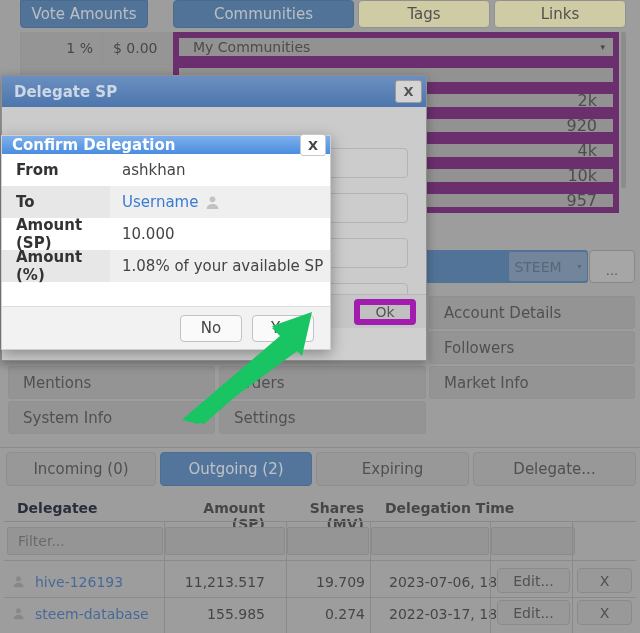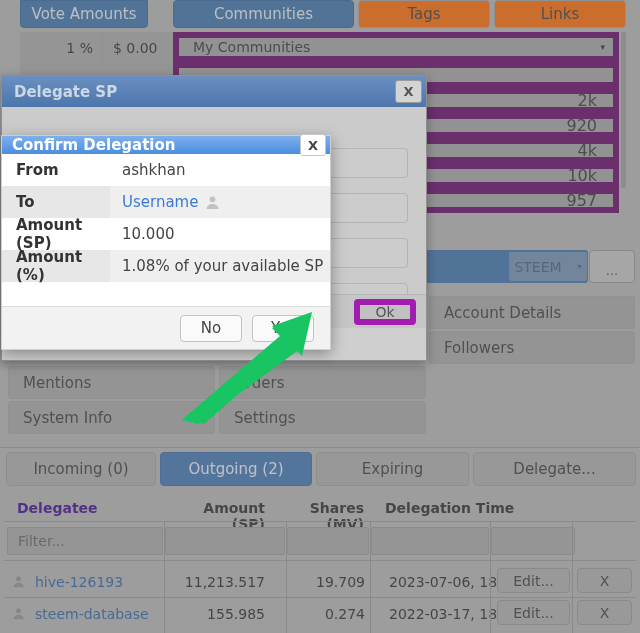--- a/index.html
+++ b/index.html
@@ -10,21 +10,21 @@
     background: #b8b8b8;
   }
 
   #app { position: relative; width: 640px; height: 633px; }
 
   
   .bg-layer { position: absolute; inset: 0; }
   .tab {
     border: 1px solid #a7a7a7;
     border-radius: 4px;
-    background: #f97316;
+    background: #fef9c3;
     color: #4a4a4a;
     font-size: 15px;
     display: flex; align-items: center; justify-content: center;
     height: 30px;
   }
   .tab.active { background: #4c7bb0; color: #dfe7ef; border-color: #4270a3; }
 
   .panel-row {
     position: absolute;
     border: 6px solid #701a75;
@@ -63,21 +63,21 @@
 
   
   .dt-tab {
     position:absolute; border:1px solid #a3a3a3; border-radius:4px;
     background:#b0b0b0; color:#4a4a4a; font-size:15px;
     display:flex; align-items:center; justify-content:center; height:34px;
   }
   .dt-tab.sel { background:#4f7fb5; color:#e4ecf4; border-color:#4574a8; }
 
   .dt-head { position:absolute; font-size:14px; font-weight:bold; color:#3b3b3b; }
-  .dt-head.green { color:#4c1d95; }
+  .dt-head.green { color:#0f172a; }
   .dt-sep { position:absolute; border-bottom:1px solid #9c9c9c; }
   .dt-vsep { position:absolute; border-left:1px solid #9c9c9c; }
 
   .filter-box {
     position:absolute; border:1px solid #9e9e9e; background:#adadad;
     color:#6d6d6d; font-size:14px; display:flex; align-items:center;
     padding-left:10px; border-radius:2px;
   }
   .filter-cell { position:absolute; border:1px solid #9e9e9e; background:#adadad; border-radius:2px;}
 
@@ -236,20 +236,23 @@
     </div>
     <div class="dots-btn" style="left:589px;top:250px;width:46px;height:33px;">
       <span>...</span>
     </div>
 
     <div class="menu-btn" style="left:429px;top:296px;width:206px;">
       <span>Account Details</span>
     </div>
     <div class="menu-btn" style="left:429px;top:331px;width:206px;">
       <span>Followers</span>
+    </div>
+    <div class="menu-btn" style="left:429px;top:366px;width:206px;">
+      <span>Market Info</span>
     </div>
     <div class="menu-btn" style="left:8px;top:366px;width:207px;">
       <span>Mentions</span>
     </div>
     <div class="menu-btn" style="left:219px;top:366px;width:207px;">
       <span>Orders</span>
     </div>
     <div class="menu-btn" style="left:8px;top:401px;width:207px;">
       <span>System Info</span>
     </div>

